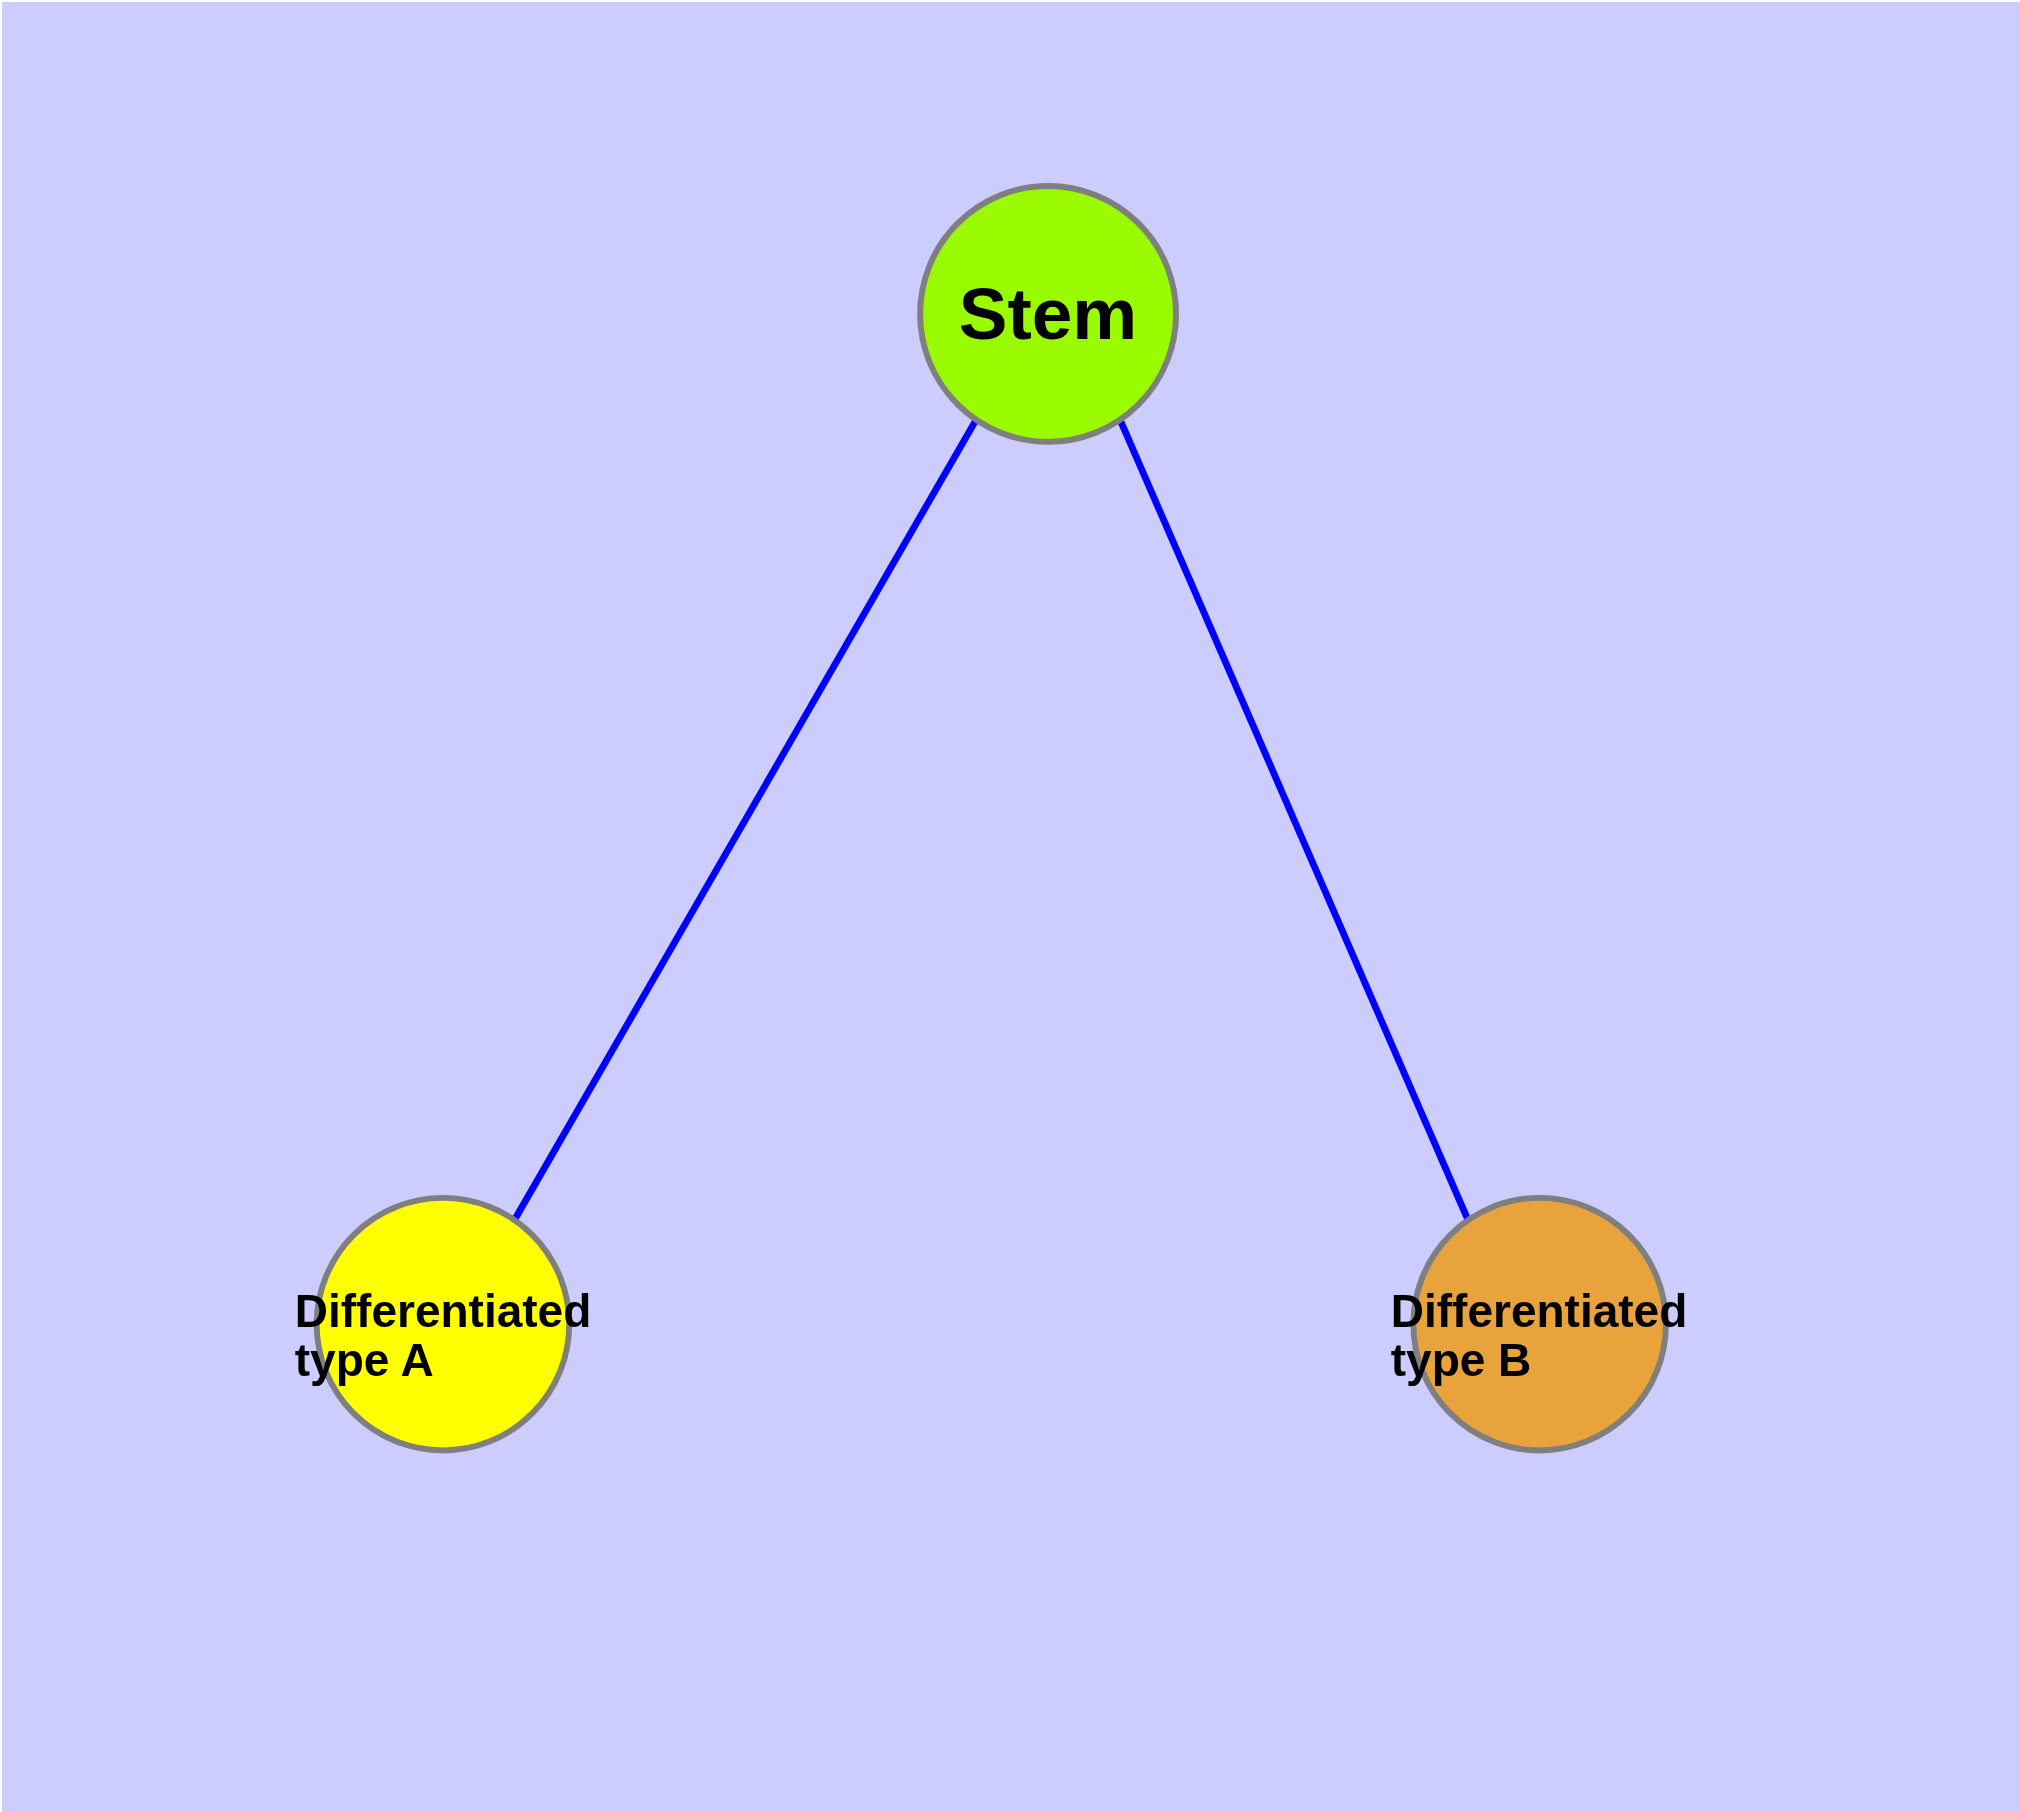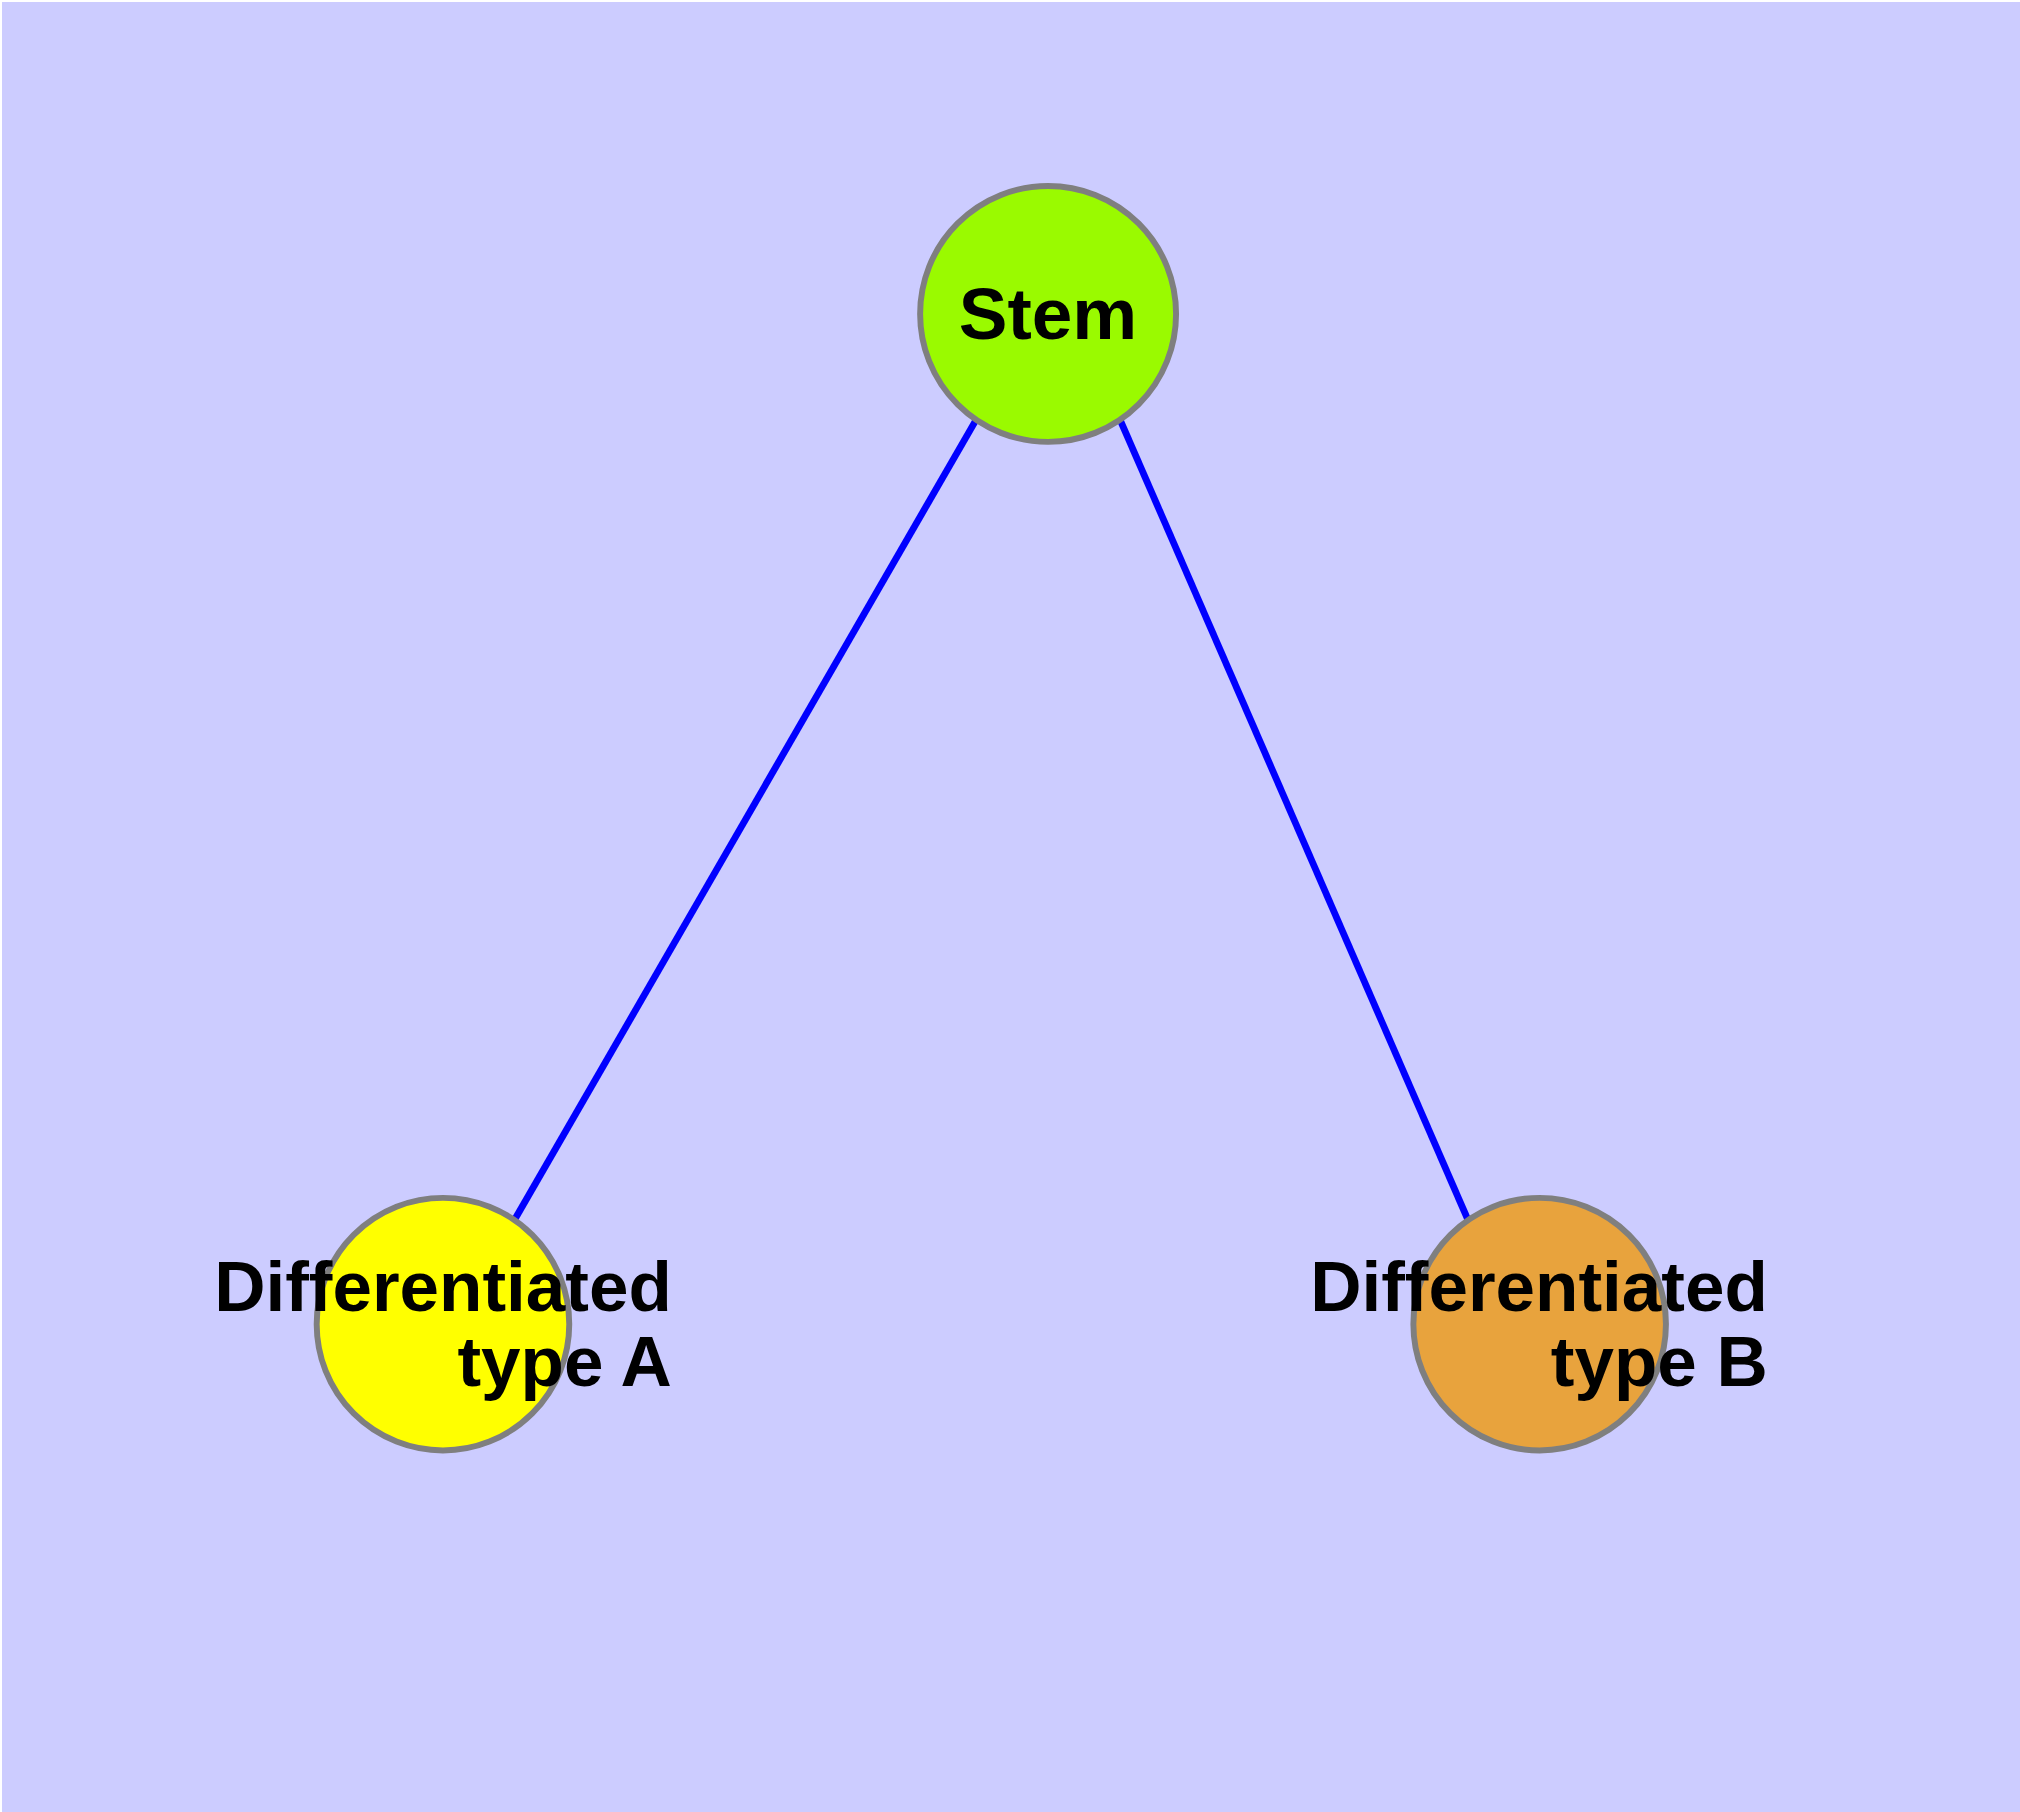--- a/index.html
+++ b/index.html
@@ -21,33 +21,34 @@
   }
   #graph-svg {
     position: absolute;
     left: 0;
     top: 0;
     width: 2021px;
     height: 1812px;
   }
   .node-label {
     position: absolute;
-    text-align: right;
+    text-align: left;
     color: #000000;
     font-weight: bold;
     line-height: 1.06;
     white-space: pre;
     pointer-events: none;
     transform: translate(-50%, -50%);
   }
   .node-label.stem-label {
     font-size: 73px;
   }
   .node-label.leaf-label {
-    font-size: 71px;
+    font-size: 46px;
+    margin-top: 12px;
   }
 </style>
 </head>
 <body>
 
 <div id="canvas" style="width: 2021px; height: 1812px; background: rgb(204, 204, 255);">
 
   <svg id="graph-svg" viewBox="0 0 2384 2138" xmlns="http://www.w3.org/2000/svg">
 
     <g>

